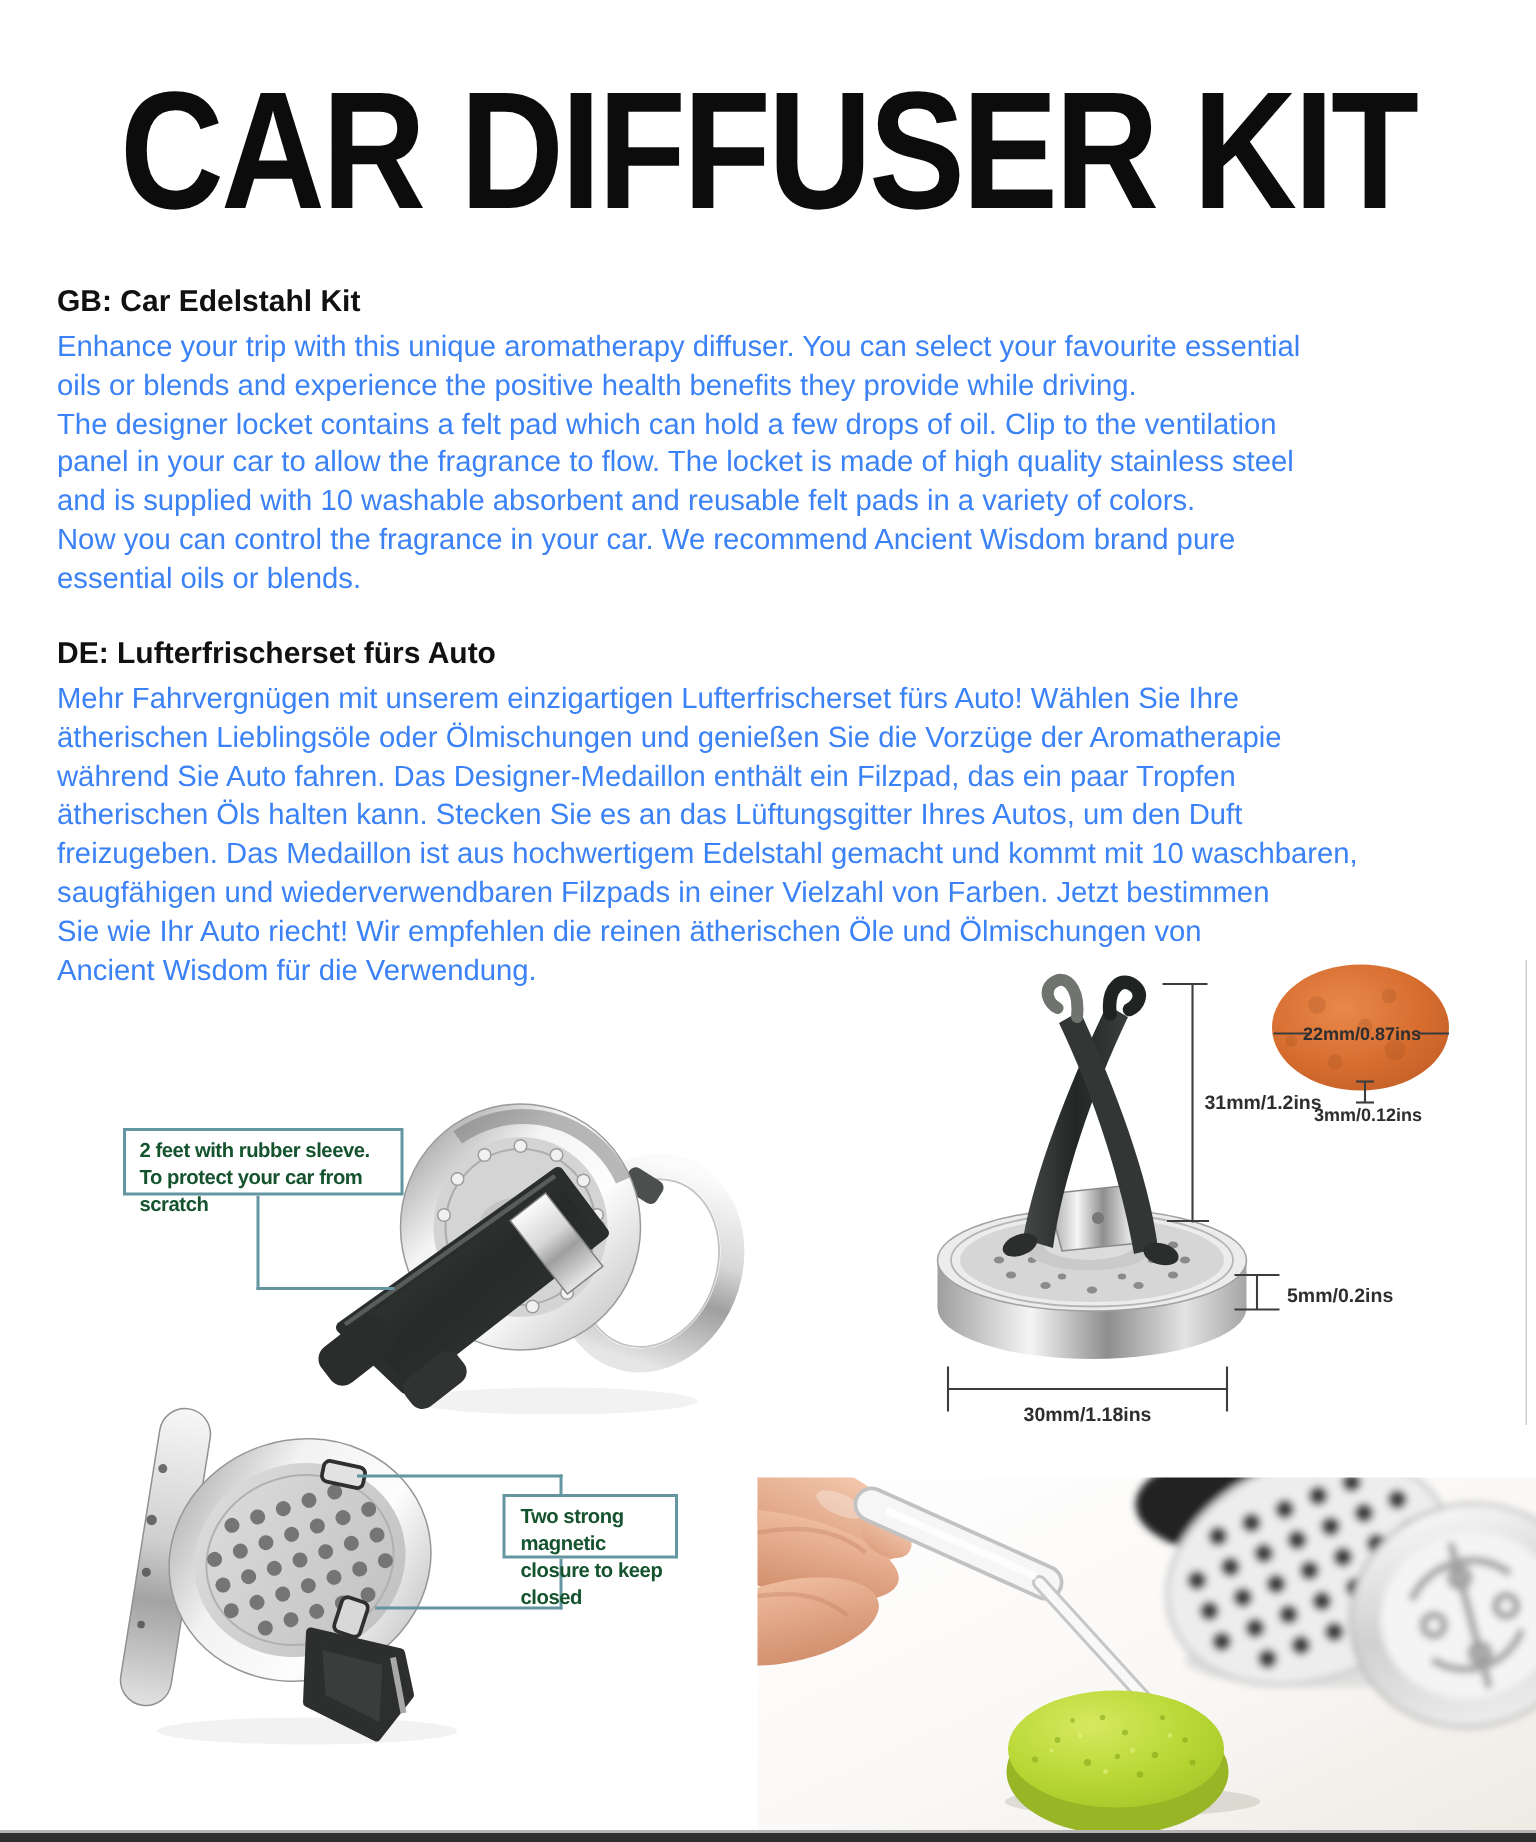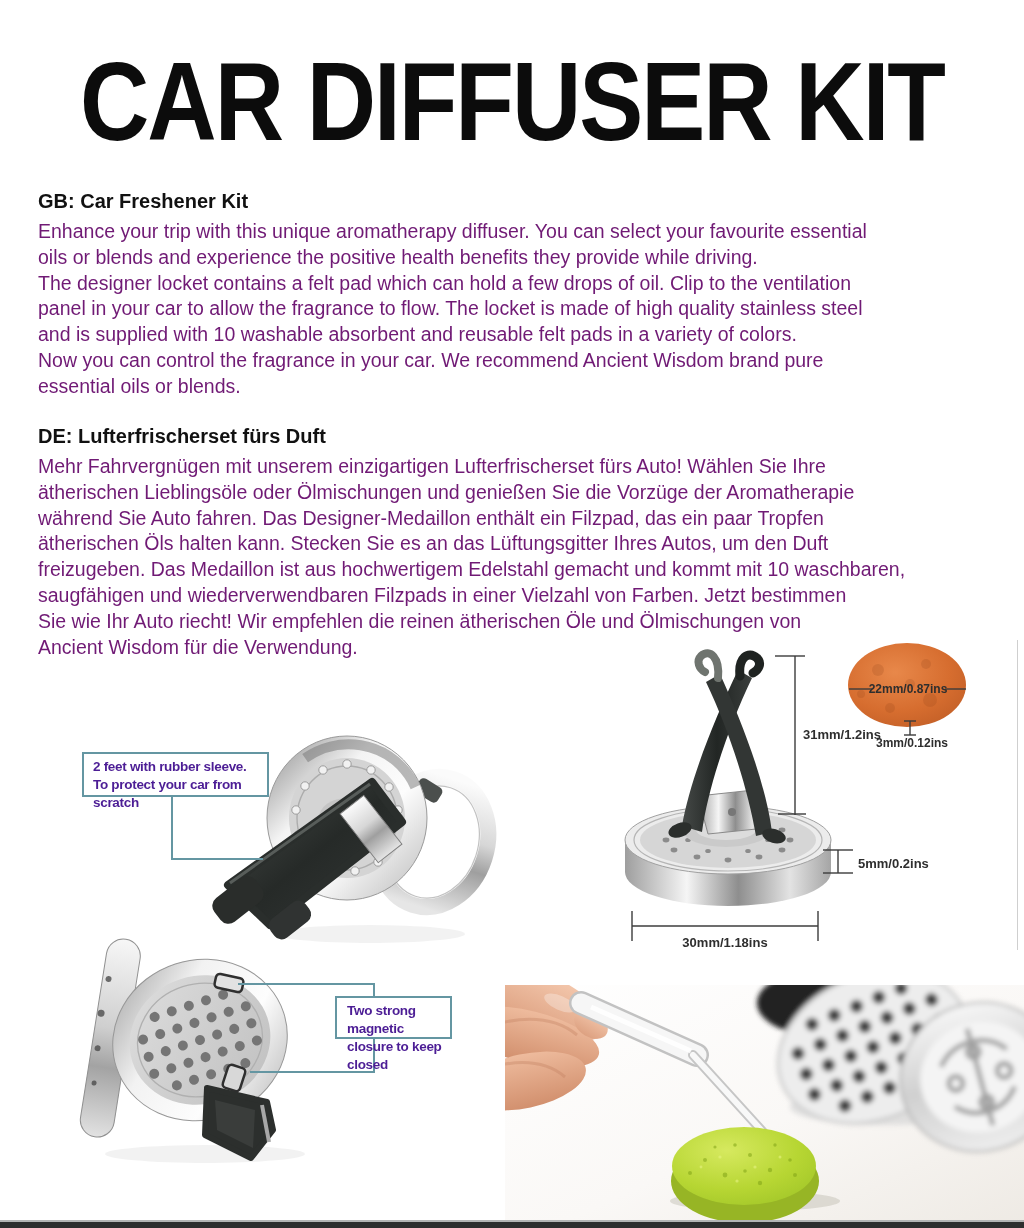--- a/index.html
+++ b/index.html
@@ -6,31 +6,31 @@
   .page{position:relative;width:1024px;height:1228px;background:#ffffff;overflow:hidden;
         font-family:"Liberation Sans",sans-serif;color:#1d1d1d;}
   
   .title{position:absolute;top:38px;left:0;width:100%;margin:0;text-align:center;
          font-family:"Liberation Sans",sans-serif;font-weight:900;font-size:96px;
          letter-spacing:-2px;color:#0c0c0c;transform:scaleY(1.16);transform-origin:center top;
          white-space:nowrap;}
   
   .text-block{position:absolute;left:38px;width:950px;}
   .text-block h2{margin:0 0 6px 0;font-size:20px;font-weight:bold;color:#111;}
-  .text-block p{margin:0;font-size:19.5px;line-height:25.8px;white-space:pre-line;color:#701a75;}
+  .text-block p{margin:0;font-size:19.5px;line-height:25.8px;white-space:pre-line;color:#3b82f6;}
   #gb-section{top:190px;}
   #de-section{top:425px;}
   
   .fig{position:absolute;}
   #fig-ventclip{left:60px;top:700px;}
   #fig-diagram{left:620px;top:640px;}
   #fig-openlocket{left:55px;top:930px;}
   #fig-oil{left:505px;top:985px;}
   
-  .callout{position:absolute;background:#ffffff;border:2px solid #6496a2;color:#4c1d95;
+  .callout{position:absolute;background:#ffffff;border:2px solid #6496a2;color:#14532d;
            font-weight:bold;font-size:13.5px;line-height:18px;letter-spacing:-0.3px;
            white-space:pre-line;z-index:6;box-sizing:border-box;}
   #callout-feet{left:82px;top:752px;width:187px;height:45px;padding:4px 4px 0 9px;}
   #callout-mag{left:335px;top:996px;width:117px;height:43px;padding:4px 4px 0 10px;}
   .conn{position:absolute;z-index:5;}
   #conn-feet{left:171px;top:797px;width:90px;height:61px;
              border-left:2px solid #6496a2;border-bottom:2px solid #6496a2;}
   #conn-mag-top{left:238px;top:983px;width:135px;height:14px;
              border-top:2px solid #6496a2;border-right:2px solid #6496a2;}
   #conn-mag-bot{left:250px;top:1039px;width:123px;height:32px;
@@ -45,32 +45,32 @@
   .edge-line{position:absolute;left:1017px;top:640px;width:1px;height:310px;background:#cfcfcf;}
 </style>
 </head>
 <body>
 
 <div class="page">
 
   <h1 class="title">CAR DIFFUSER KIT</h1>
 
   <section class="text-block" id="gb-section">
-    <h2>GB: Car Freshener Kit</h2>
+    <h2>GB: Car Edelstahl Kit</h2>
     <p>Enhance your trip with this unique aromatherapy diffuser. You can select your favourite essential
 oils or blends and experience the positive health benefits they provide while driving.
 The designer locket contains a felt pad which can hold a few drops of oil. Clip to the ventilation
 panel in your car to allow the fragrance to flow. The locket is made of high quality stainless steel
 and is supplied with 10 washable absorbent and reusable felt pads in a variety of colors.
 Now you can control the fragrance in your car. We recommend Ancient Wisdom brand pure
 essential oils or blends.</p>
   </section>
 
   <section class="text-block" id="de-section">
-    <h2>DE: Lufterfrischerset fürs Duft</h2>
+    <h2>DE: Lufterfrischerset fürs Auto</h2>
     <p>Mehr Fahrvergnügen mit unserem einzigartigen Lufterfrischerset fürs Auto! Wählen Sie Ihre
 ätherischen Lieblingsöle oder Ölmischungen und genießen Sie die Vorzüge der Aromatherapie
 während Sie Auto fahren. Das Designer-Medaillon enthält ein Filzpad, das ein paar Tropfen
 ätherischen Öls halten kann. Stecken Sie es an das Lüftungsgitter Ihres Autos, um den Duft
 freizugeben. Das Medaillon ist aus hochwertigem Edelstahl gemacht und kommt mit 10 waschbaren,
 saugfähigen und wiederverwendbaren Filzpads in einer Vielzahl von Farben. Jetzt bestimmen
 Sie wie Ihr Auto riecht! Wir empfehlen die reinen ätherischen Öle und Ölmischungen von
 Ancient Wisdom für die Verwendung.</p>
   </section>
 

